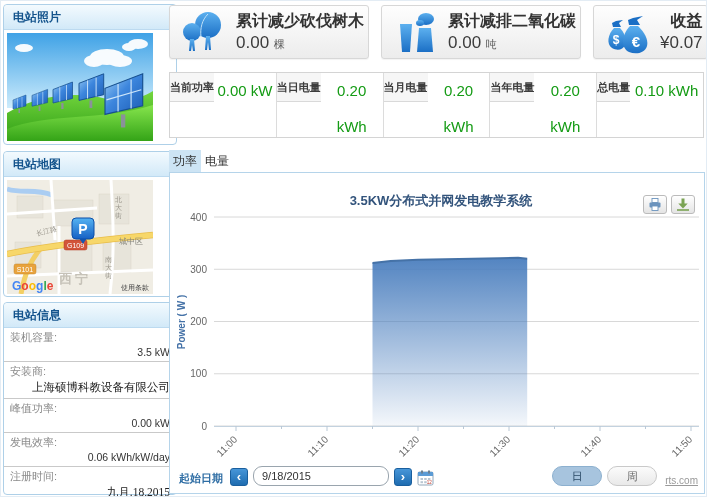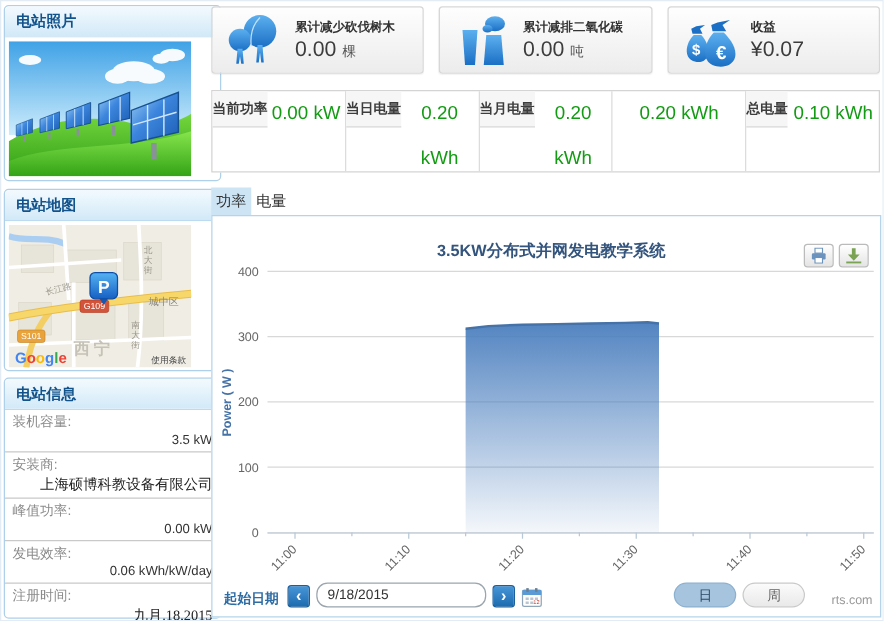--- a/index.html
+++ b/index.html
@@ -17,21 +17,21 @@
   .info-row:last-child{border-bottom:none;}
   .info-label{font-size:11px;color:#8b8b8b;}
   .info-value{font-size:10.5px;color:#333;text-align:right;padding:1px 0;}
   .info-row.serif .info-value{font-family:"Liberation Serif","DejaVu Serif",serif;font-weight:normal;font-size:11.5px;color:#222;}
 
   
   .cards{position:absolute;left:168px;top:4px;width:535px;display:flex;gap:12px;}
   .card{flex:1;height:54px;border:1px solid #d7d7d7;border-radius:3px;background:linear-gradient(#fefefe,#ececec);
     display:flex;align-items:center;padding:0 4px 0 10px;box-sizing:border-box;box-shadow:0 1px 1px rgba(0,0,0,.05);}
   .card-icon{width:48px;height:44px;flex:0 0 48px;margin-right:8px;}
-  .card-title{font-size:10px;font-weight:bold;color:#333;white-space:nowrap;}
+  .card-title{font-size:16px;font-weight:bold;color:#333;white-space:nowrap;text-align:right;}
   .card-value{font-size:17px;color:#3c3c3c;margin-top:1px;}
   .card-unit{font-size:11px;color:#555;}
 
   
   .stats{position:absolute;left:168px;top:71px;width:535px;height:66px;display:flex;border:1px solid #d4d4d4;background:#fff;box-sizing:border-box;}
   .stat-col{flex:1;display:flex;flex-direction:row;border-left:1px solid #dcdcdc;}
   .stat-col:first-child{border-left:none;}
   .stat-h{height:28px;line-height:28px;text-align:center;background:#f6f6f6;border-bottom:1px solid #d9d9d9;font-size:11px;font-weight:bold;color:#3d3d3d;}
   .stat-v{flex:1;line-height:36px;text-align:center;color:#149b14;font-size:15px;}
 
@@ -49,21 +49,21 @@
   .date-row{position:absolute;left:9px;right:6px;bottom:7px;height:22px;display:flex;align-items:flex-end;gap:5px;}
   .date-label{font-size:11px;font-weight:bold;color:#2e6da4;margin-right:2px;}
   .nav-btn{width:18px;height:18px;border:1px solid #1a5f9e;border-radius:3px;background:linear-gradient(#4796d8,#1e6cb0);
     color:#fff;font-size:13px;font-weight:bold;line-height:16px;text-align:center;cursor:pointer;padding:0;}
   .date-input{width:118px;height:18px;border:1px solid #9aa5ae;border-radius:9px;padding:0 8px;font-size:11px;color:#333;
     font-family:"Liberation Sans","DejaVu Sans",sans-serif;outline:none;}
   .spacer{flex:1;}
   .range-btn{width:50px;height:20px;border-radius:10px;font-size:11px;cursor:pointer;padding:0;}
   .range-btn.day{background:#a7c4de;border:1px solid #8cb0cf;color:#2b4a66;}
   .range-btn.week{background:linear-gradient(#fbfbfb,#e9e9e9);border:1px solid #c9c9c9;color:#666;}
-  .watermark{font-size:10px;color:#999;margin-left:16px;}
+  .watermark{font-size:10px;color:#999;margin-left:3px;text-decoration:underline;}
 </style>
 </head>
 <body>
 
 <div class="page">
 
   <div class="panel" id="photo-panel">
     <div class="panel-header">电站照片</div>
     <div class="panel-body">
       <svg width="146" height="108" viewBox="0 0 146 108">
@@ -268,20 +268,21 @@
     </div>
     <div class="stat-col">
       <div class="stat-h">当日电量</div>
       <div class="stat-v">0.20 kWh</div>
     </div>
     <div class="stat-col">
       <div class="stat-h">当月电量</div>
       <div class="stat-v">0.20 kWh</div>
     </div>
     <div class="stat-col">
+      <div class="stat-h">当年电量</div>
       <div class="stat-v">0.20 kWh</div>
     </div>
     <div class="stat-col">
       <div class="stat-h">总电量</div>
       <div class="stat-v">0.10 kWh</div>
     </div>
   </div>
 
   <div class="tabs">
     <div class="tab active">功率</div>

